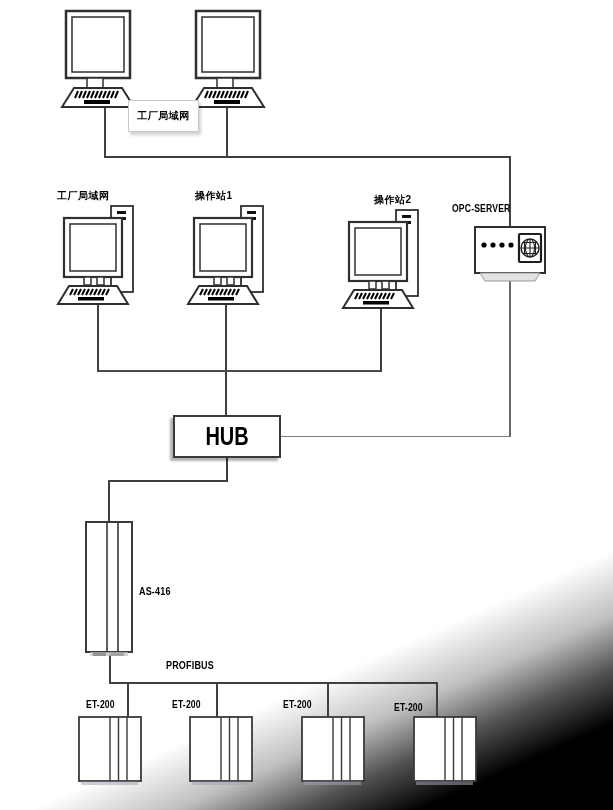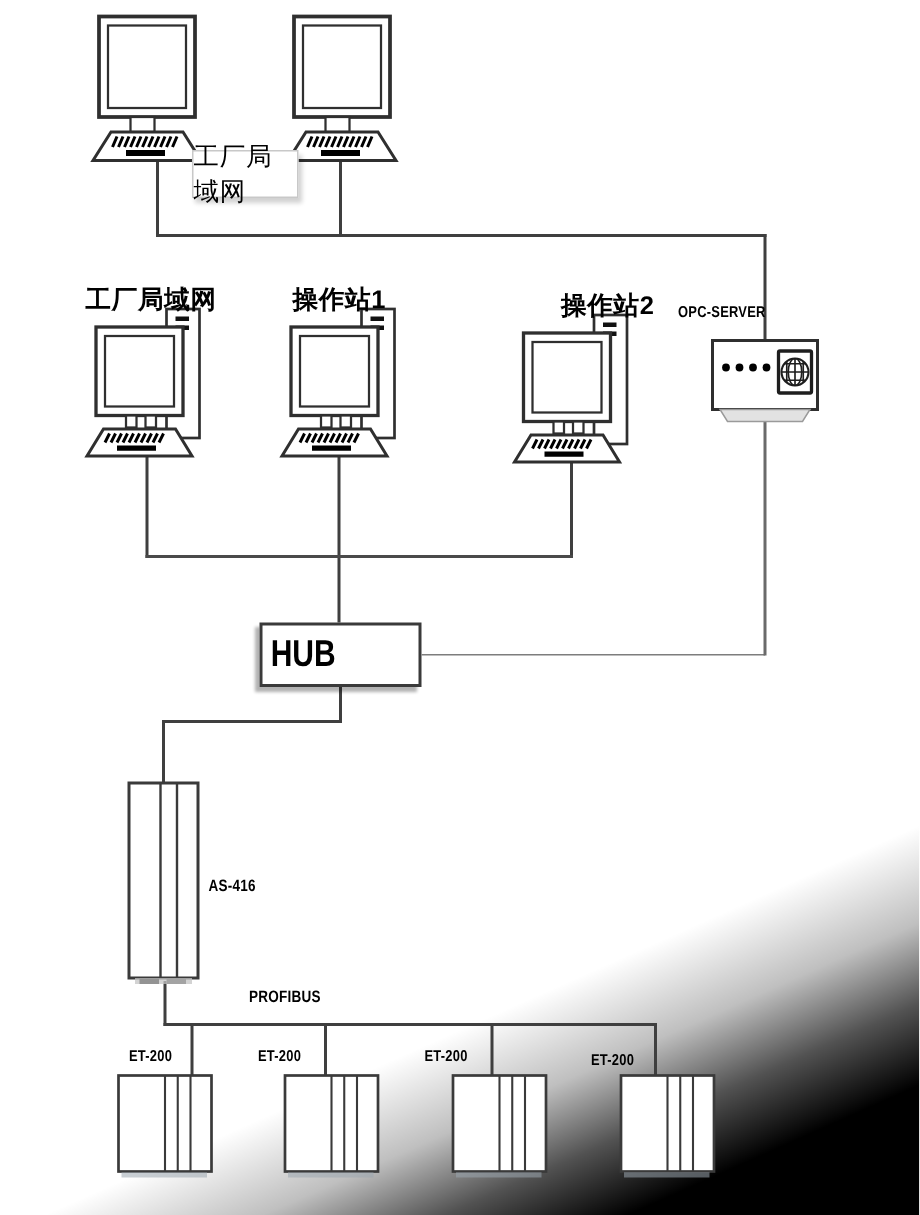--- a/index.html
+++ b/index.html
@@ -11,33 +11,33 @@
     position:absolute;inset:0;z-index:1;pointer-events:none;
     background:linear-gradient(156deg,
       rgba(0,0,0,0) 76%,
       rgba(0,0,0,0.25) 82%,
       rgba(0,0,0,0.68) 87%,
       #000 92%);
   }
   .line{position:absolute;background:#3f3f3f;z-index:2;}
   .dev{position:absolute;z-index:3;}
   .lbl{position:absolute;z-index:4;font-weight:700;white-space:nowrap;line-height:1;}
-  .cn{font-size:17px;letter-spacing:0.5px;}
+  .cn{font-size:10px;letter-spacing:0.5px;font-weight:bold;}
   .en{font-size:11px;transform:scaleX(0.82);transform-origin:0 50%;letter-spacing:0.2px;}
   .lan-box{
     position:absolute;left:128px;top:100px;width:69px;height:30px;z-index:5;
     background:#fff;border:1px solid #c8c8c8;box-shadow:2px 3px 3px rgba(0,0,0,0.18);
     display:flex;align-items:center;justify-content:center;
   }
   .lan-box .cn{position:static;}
   .hub-box{
     position:absolute;left:173px;top:415px;width:108px;height:43px;z-index:3;
     background:#fff;border:2px solid #3a3a3a;box-sizing:border-box;
     box-shadow:-3px 3px 2px rgba(0,0,0,0.3);
-    display:flex;align-items:center;
+    display:flex;align-items:center;justify-content:center;
   }
   .hub-box span{
     font-size:25px;font-weight:600;transform:scaleX(0.8);line-height:1;
   }
 </style>
 </head>
 <body>
 
 <div class="canvas">
 

